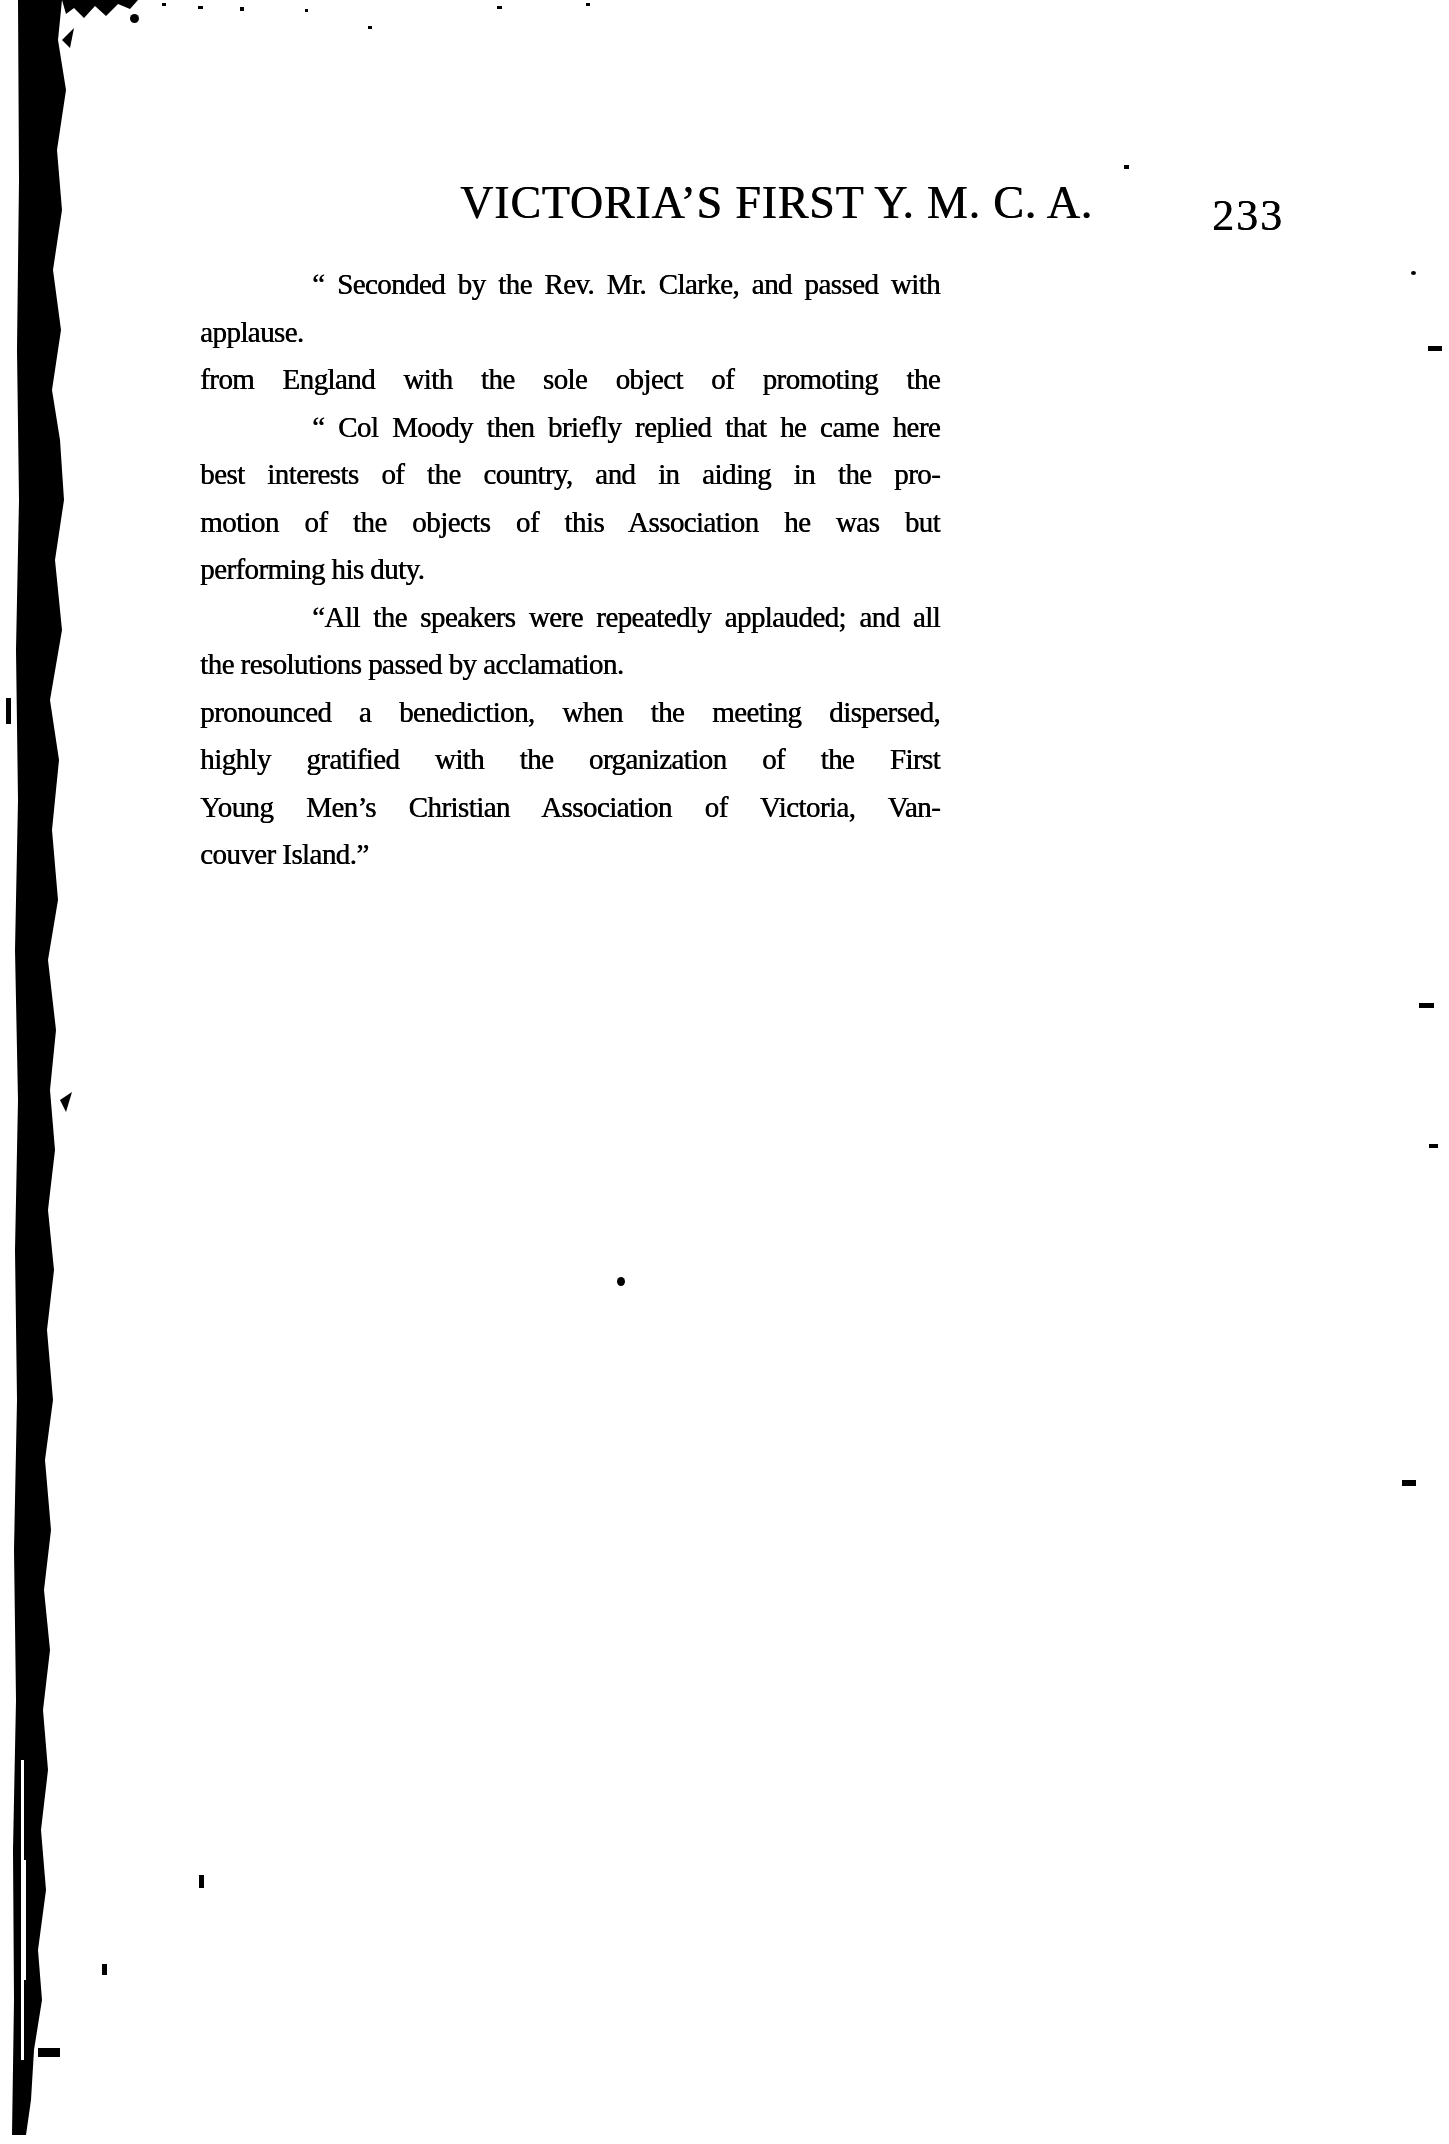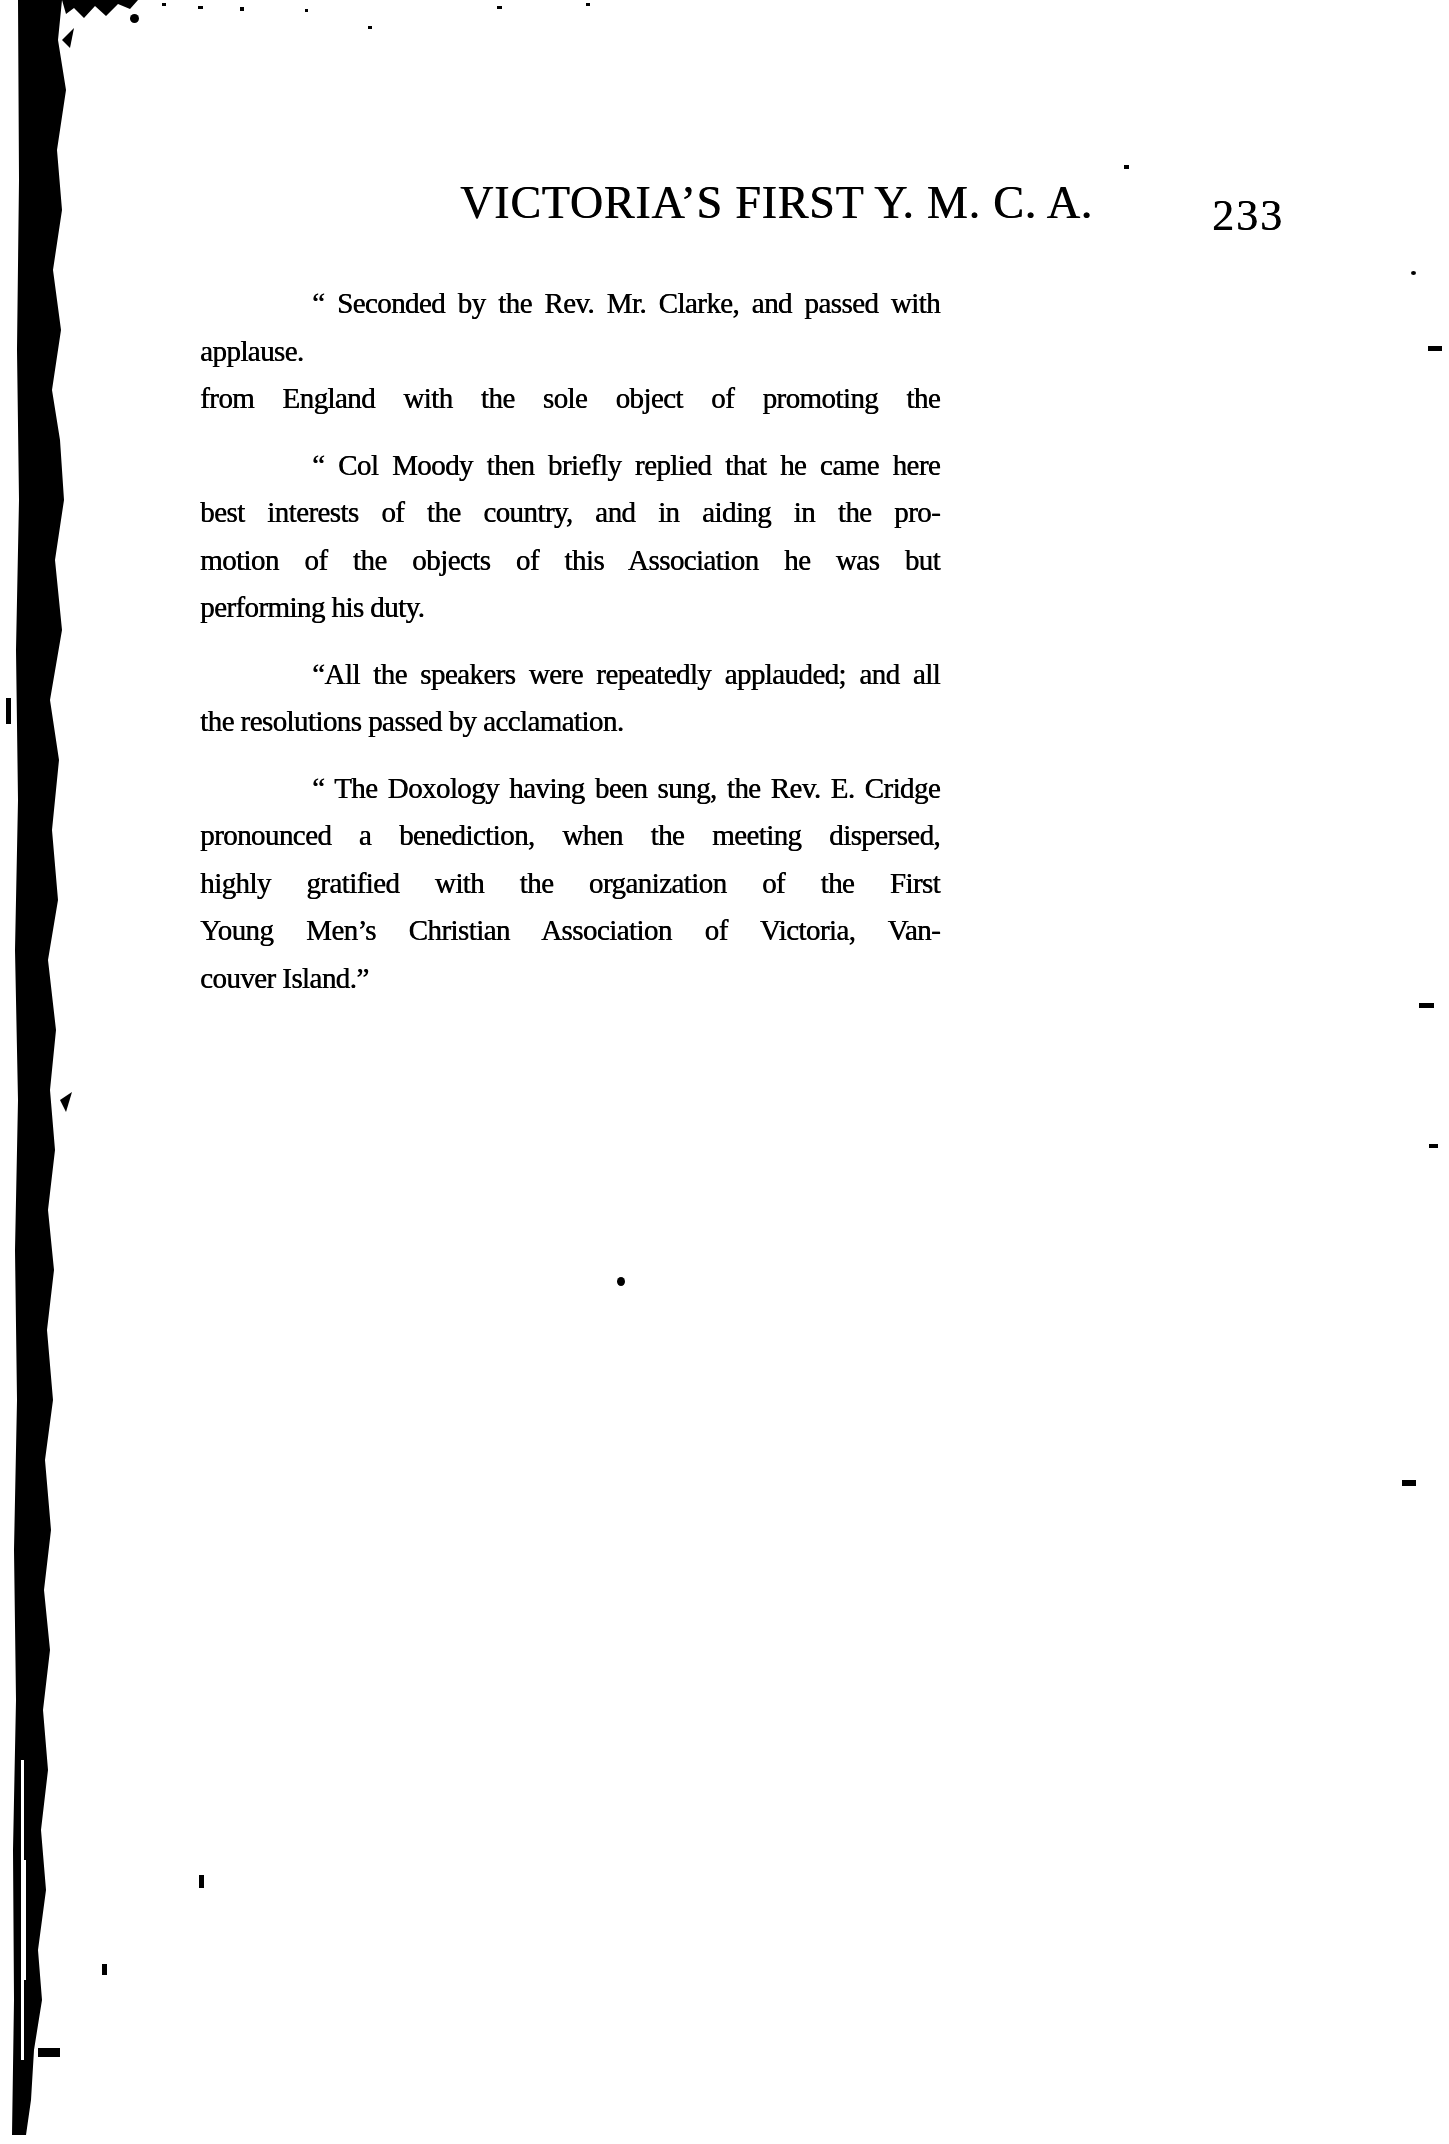--- a/index.html
+++ b/index.html
@@ -26,21 +26,21 @@
   }
   .body-text {
     position:absolute; left:200px; top:261px; width:740px;
   }
   .line {
     font-size:29px; line-height:47.5px; letter-spacing:-0.02em;
     text-align:justify; text-align-last:justify;
     text-shadow:0.5px 0 0 #000;
   }
   .line.last { text-align-last:left; }
-  .line.indent { text-indent:112px;margin-top:19px; }
+  .line.indent { text-indent:112px; }
   .speck { position:absolute; background:#000; }
   .speck.round { border-radius:50%; }
 </style>
 </head>
 <body>
 
 <div class="page">
 
   <svg class="binding" width="160" height="2144" viewBox="0 0 160 2144" aria-hidden="true">
     <path fill="#000" d="
@@ -64,21 +64,20 @@
   <div class="body-text" id="body-text">
       <div class="line indent">“ Seconded by the Rev. Mr. Clarke, and passed with</div>
       <div class="line last">applause.</div>
       <div class="line">from England with the sole object of promoting the</div>
       <div class="line indent">“ Col Moody then briefly replied that he came here</div>
       <div class="line">best interests of the country, and in aiding in the pro-</div>
       <div class="line">motion of the objects of this Association he was but</div>
       <div class="line last">performing his duty.</div>
       <div class="line indent">“All the speakers were repeatedly applauded; and all</div>
       <div class="line last">the resolutions passed by acclamation.</div>
-      <div class="line indent">“ The Doxology having been sung, the Rev. E. Cridge</div>
       <div class="line">pronounced a benediction, when the meeting dispersed,</div>
       <div class="line">highly gratified with the organization of the First</div>
       <div class="line">Young Men’s Christian Association of Victoria, Van-</div>
       <div class="line last">couver Island.”</div>
     </div>
 
   <div id="specks">
       <div class="speck round" style="left: 130px; top: 14px; width: 9px; height: 9px;"></div>
       <div class="speck" style="left: 162px; top: 3px; width: 4px; height: 3px;"></div>
       <div class="speck" style="left: 198px; top: 6px; width: 5px; height: 3px;"></div>

